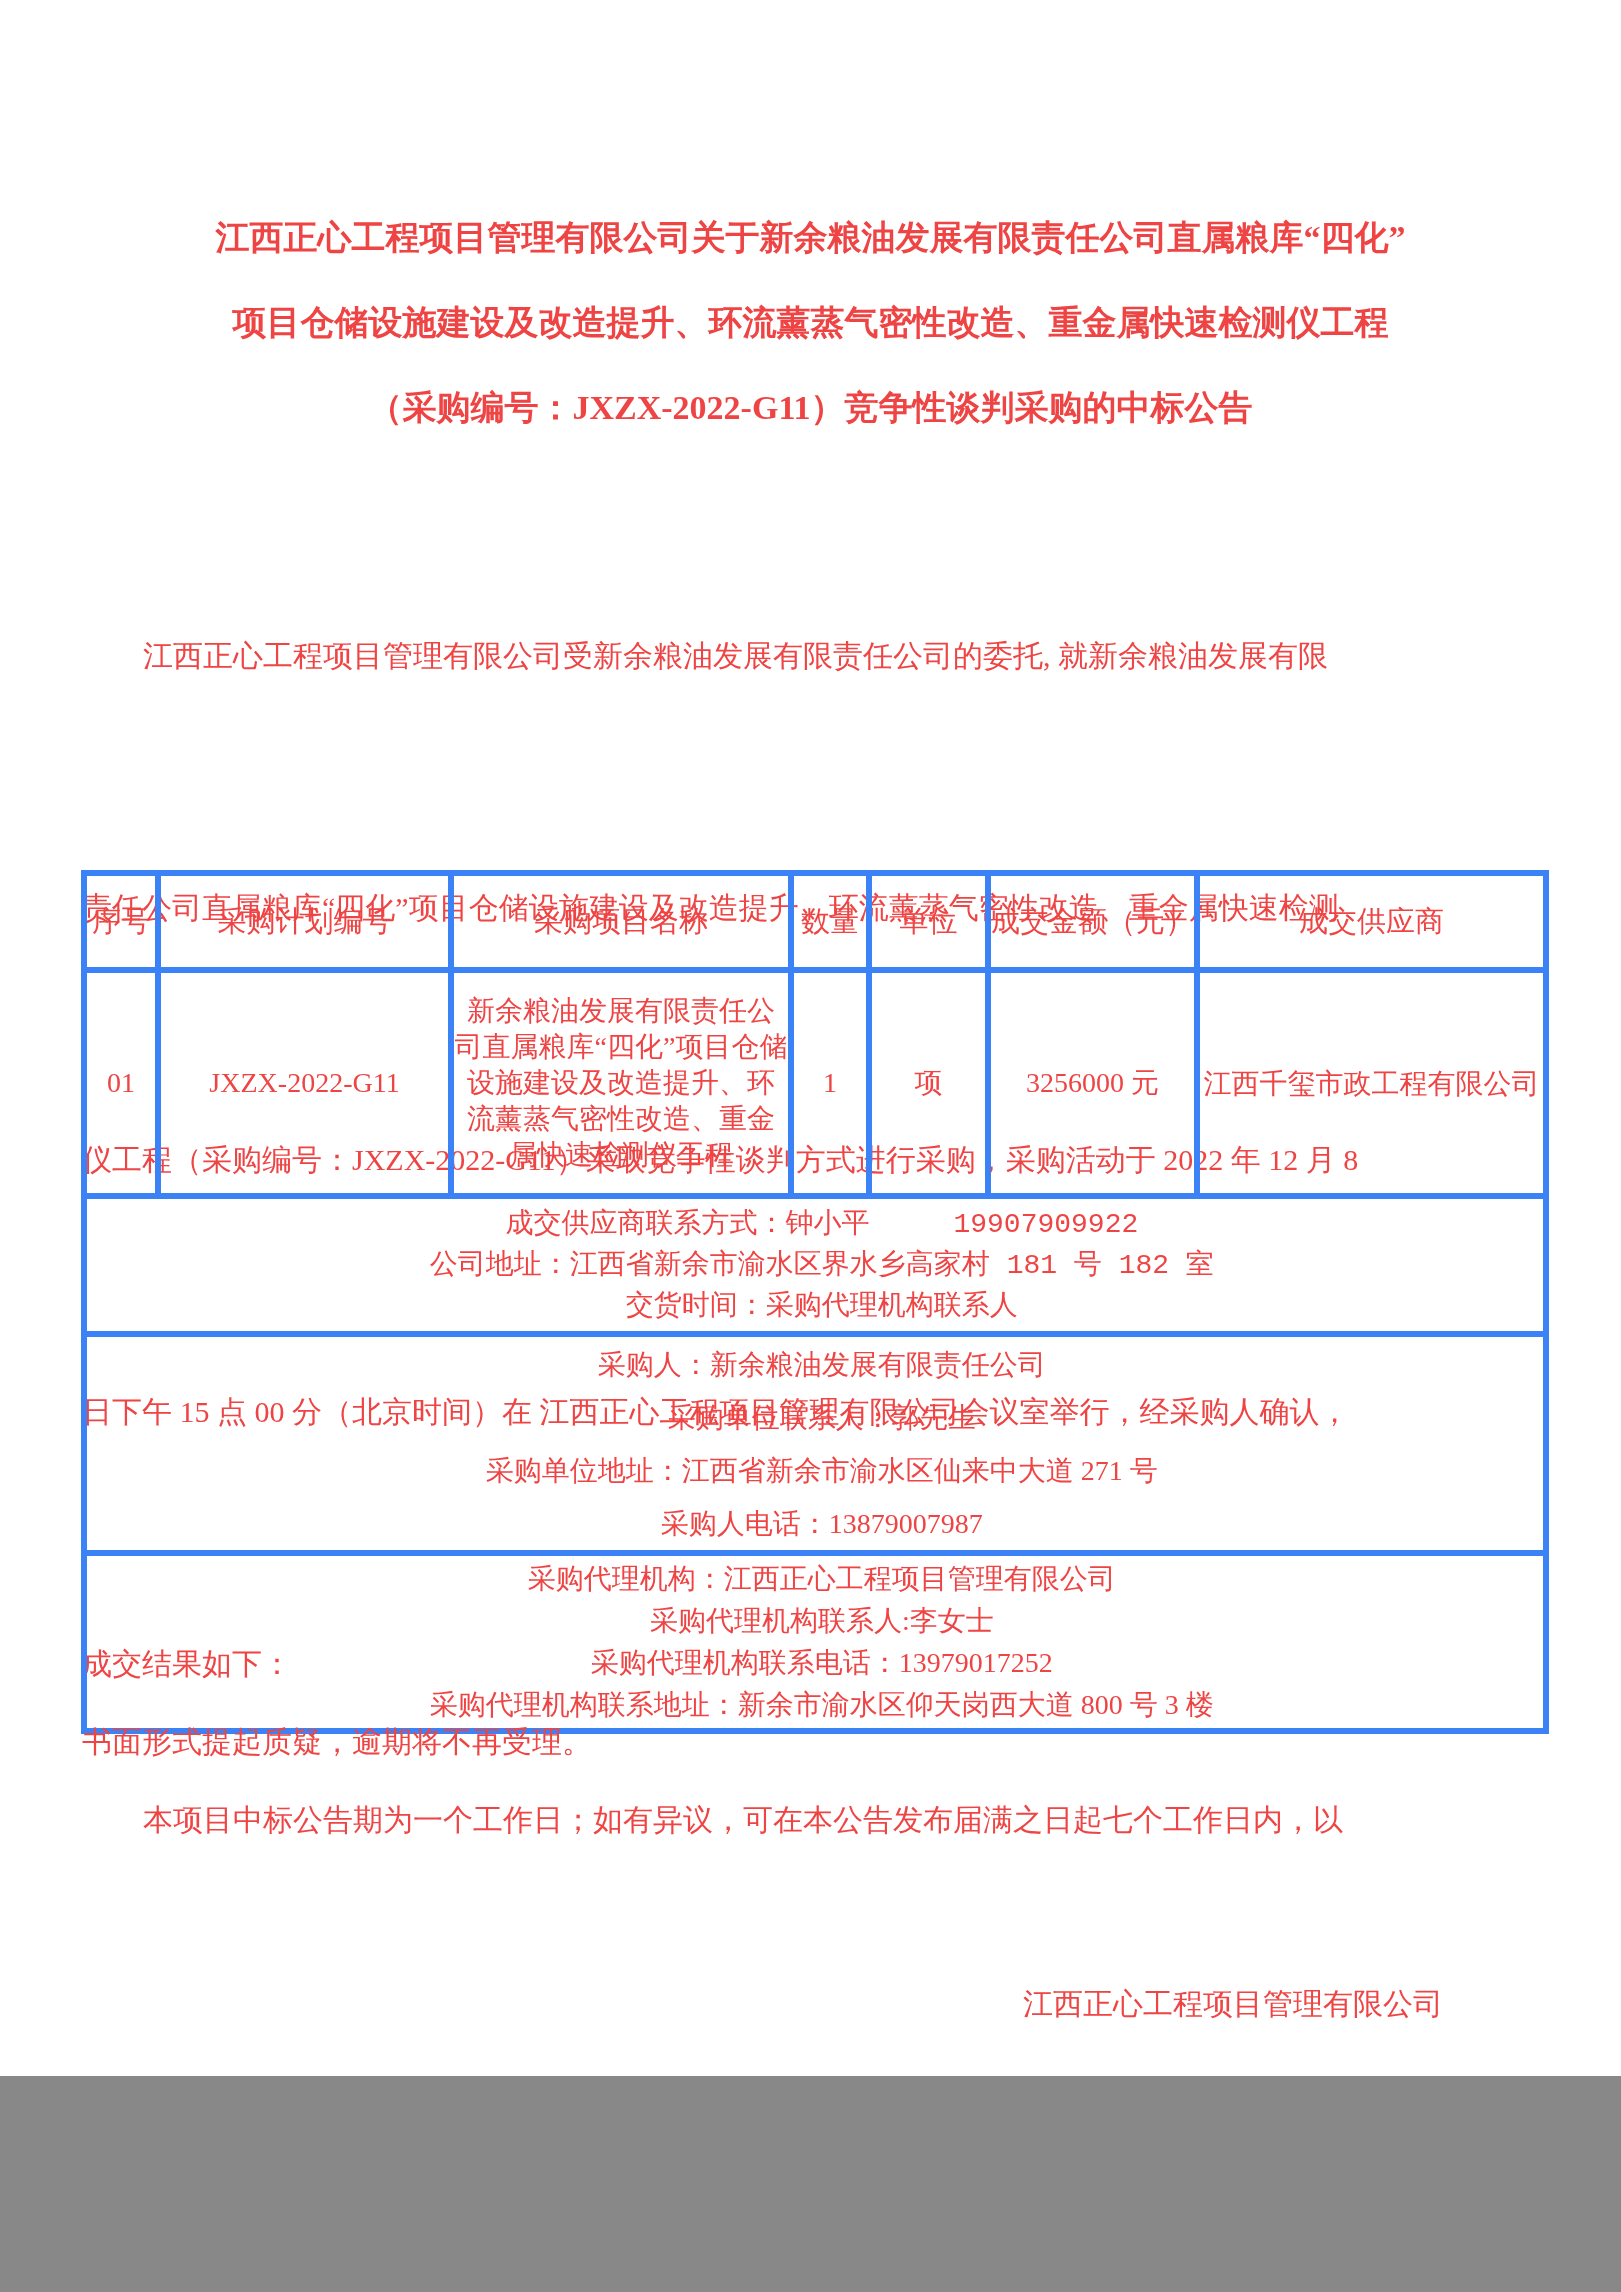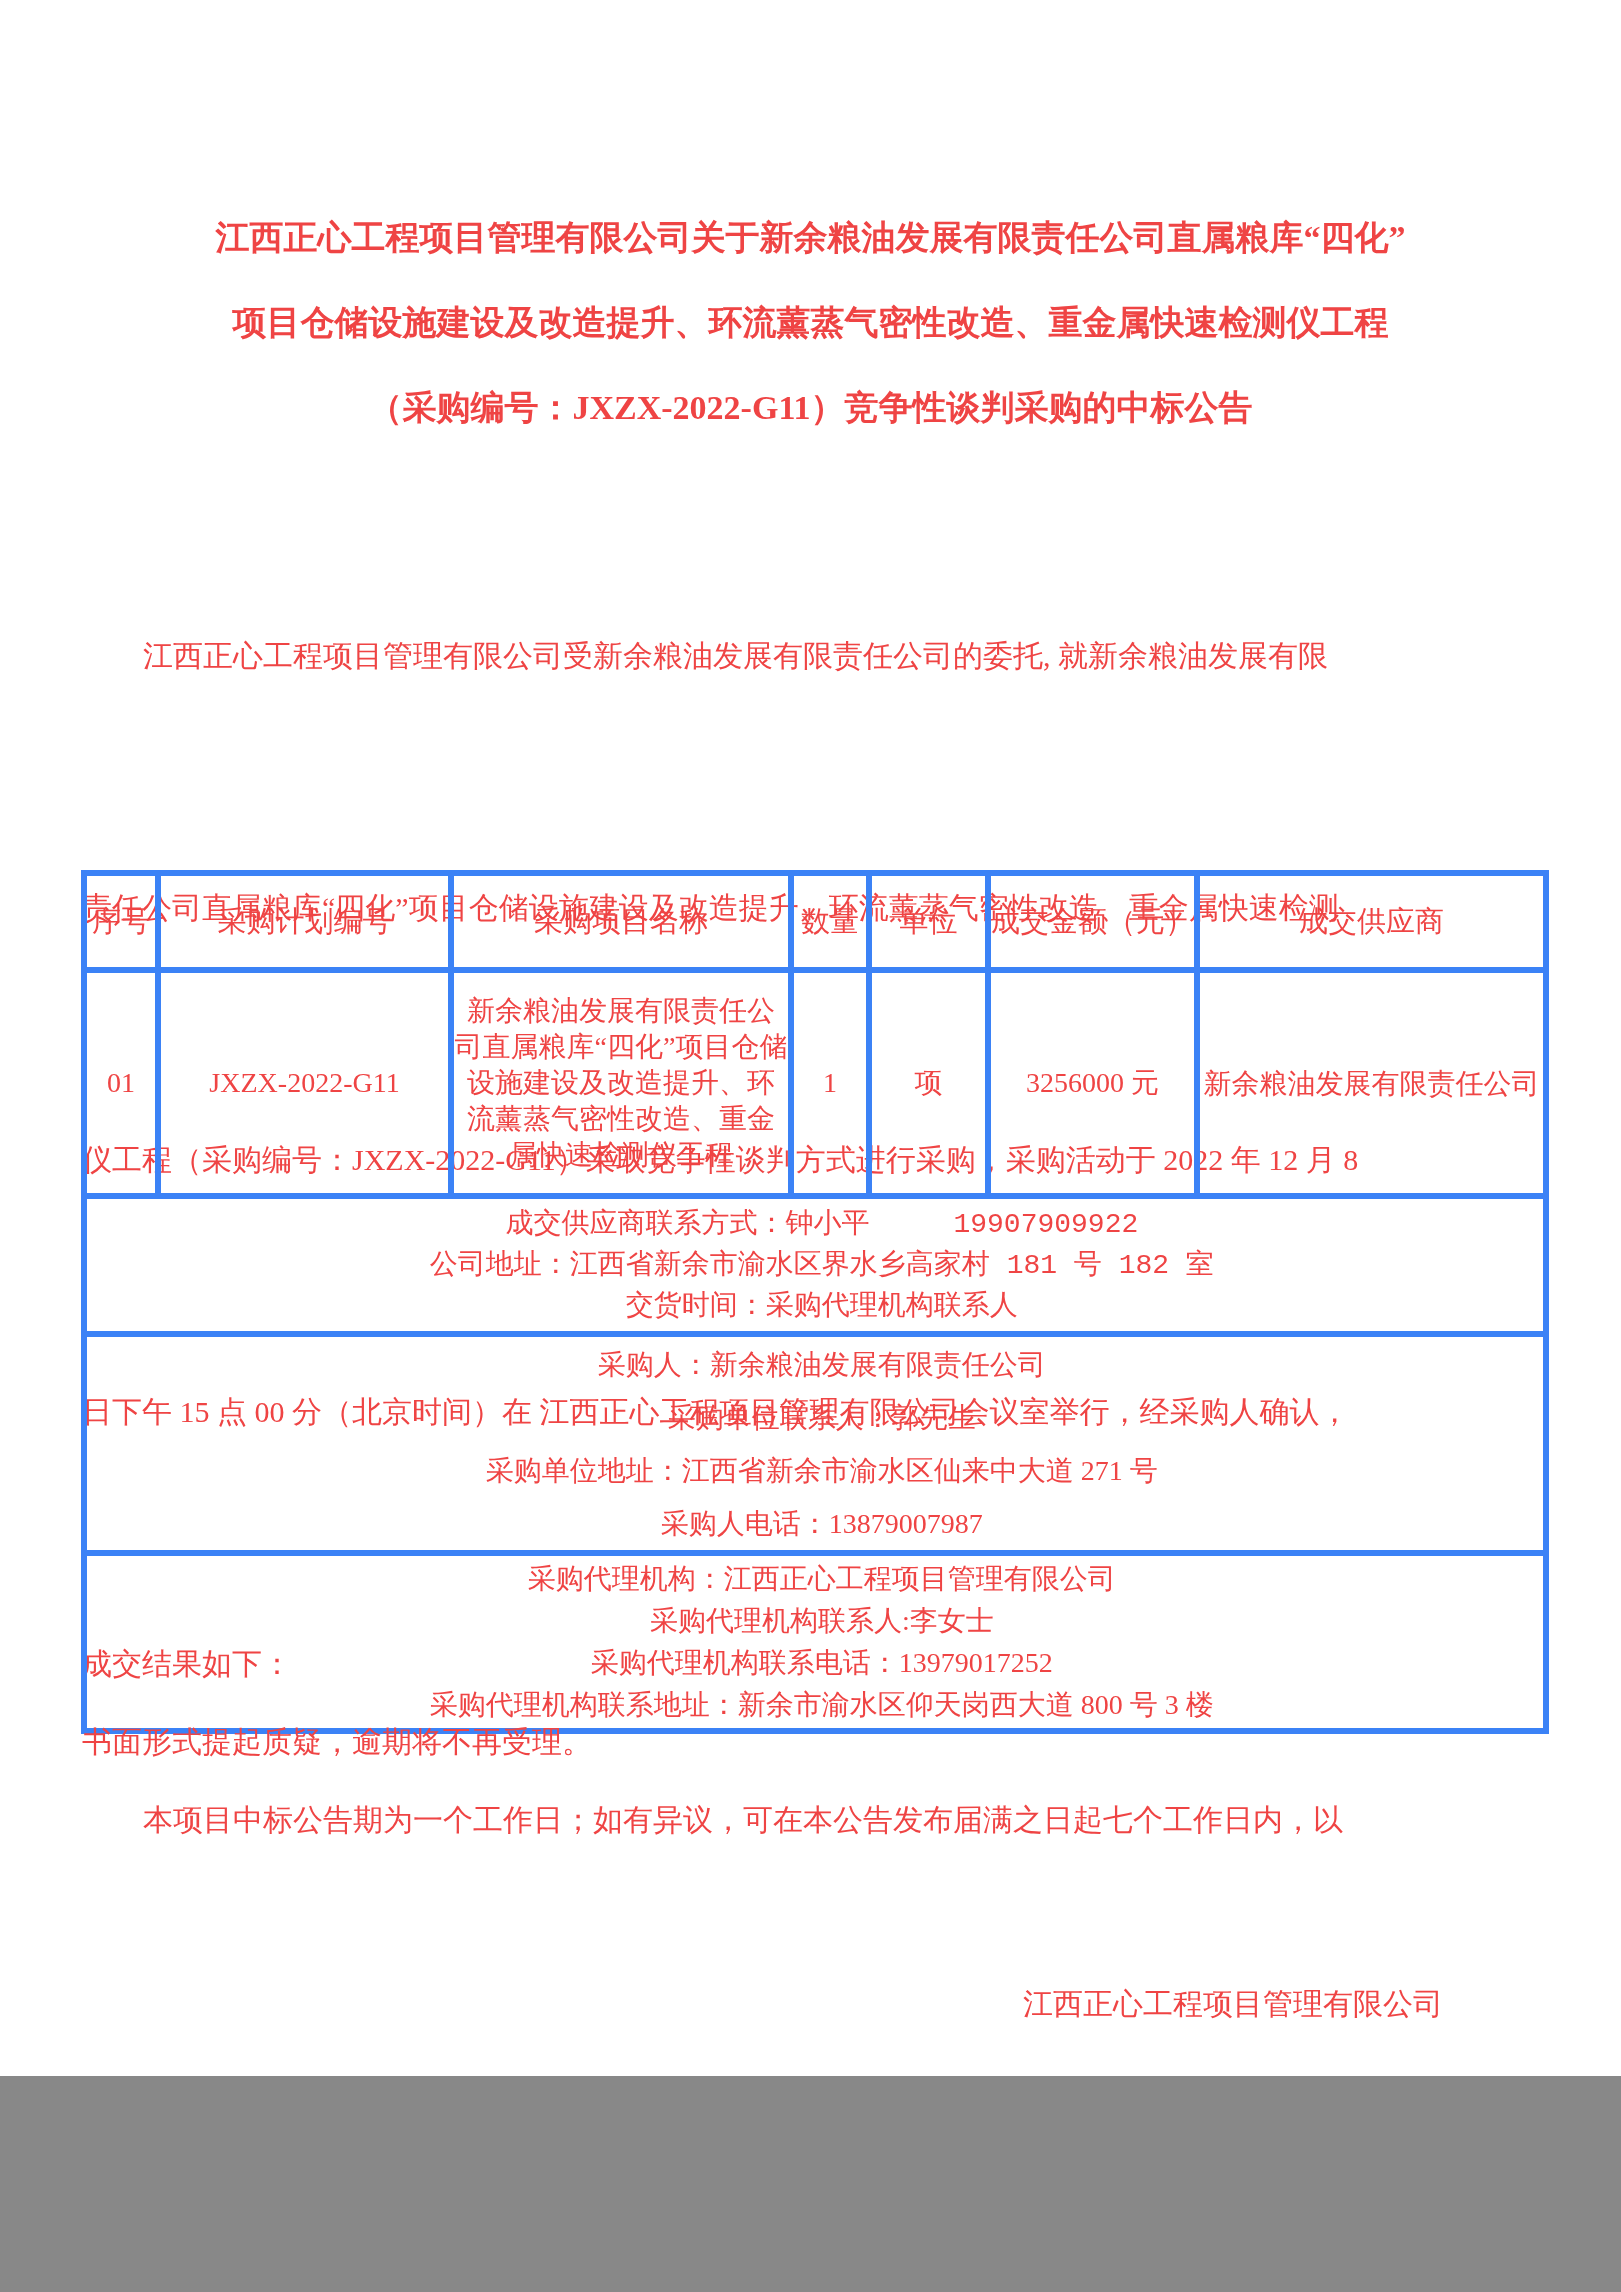--- a/index.html
+++ b/index.html
@@ -118,21 +118,21 @@
         <td>成交金额（元）</td>
         <td>成交供应商</td>
       </tr>
       <tr class="data-row">
         <td>01</td>
         <td>JXZX-2022-G11</td>
         <td class="project-cell">新余粮油发展有限责任公司直属粮库“四化”项目仓储设施建设及改造提升、环流薰蒸气密性改造、重金属快速检测仪工程</td>
         <td>1</td>
         <td>项</td>
         <td>3256000 元</td>
-        <td class="supplier-cell">新余粮油发展有限责任公司</td>
+        <td class="supplier-cell">江西千玺市政工程有限公司</td>
       </tr>
       <tr>
         <td class="info-cell supplier-info" colspan="7">
           <div class="info-line">成交供应商联系方式：钟小平     19907909922</div>
           <div class="info-line">公司地址：江西省新余市渝水区界水乡高家村 181 号 182 室</div>
           <div class="info-line">交货时间：采购代理机构联系人</div>
         </td>
       </tr>
       <tr>
         <td class="info-cell purchaser-info" colspan="7">

